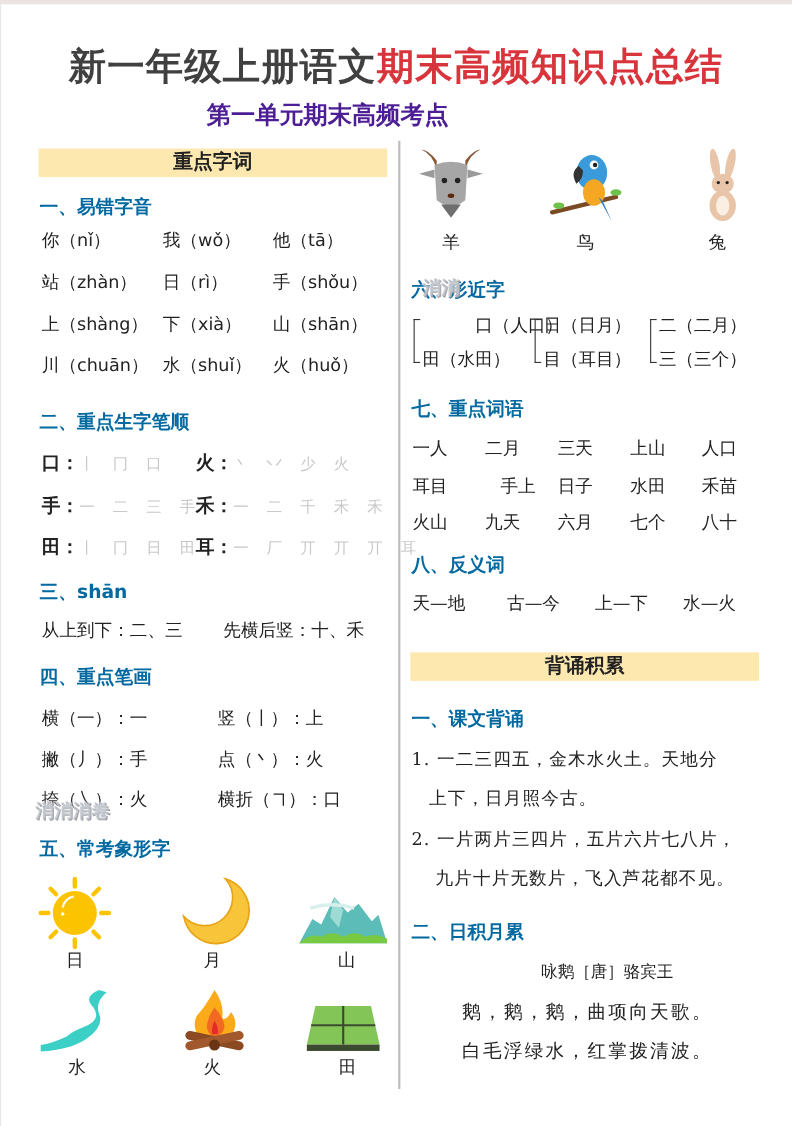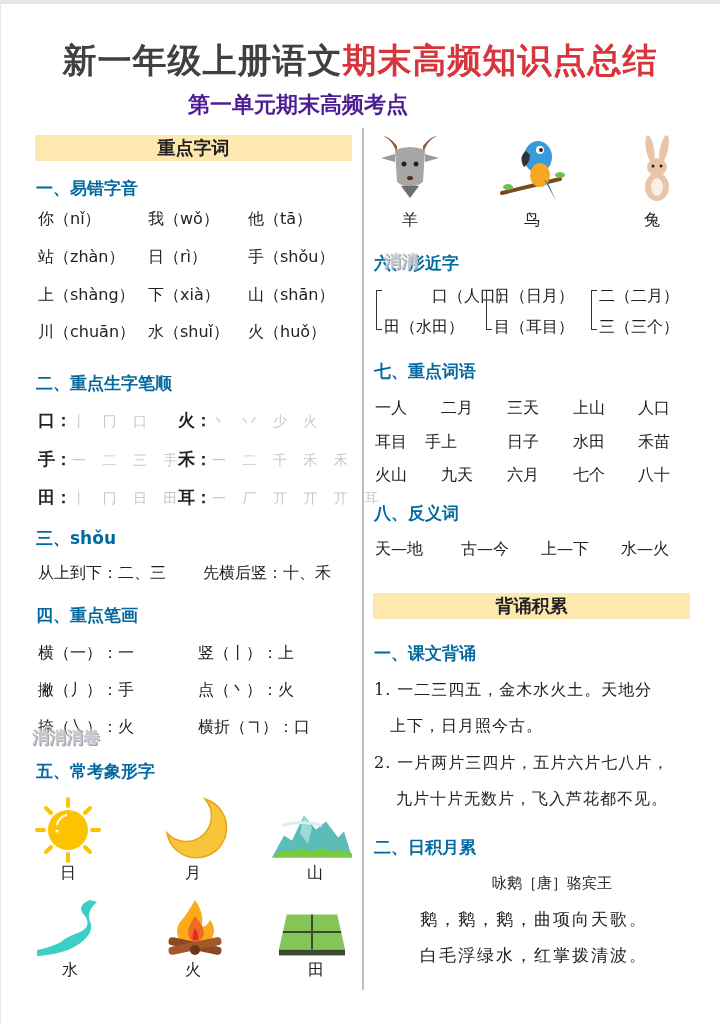--- a/index.html
+++ b/index.html
@@ -86,21 +86,21 @@
   <div class="row" style="left:38px; top:448px;">
     <span class="cell" style="left:0"><span class="char-bold">手：</span><span class="order">一 二 三 手</span></span>
     <span class="cell" style="left:140px"><span class="char-bold">禾：</span><span class="order">一 二 千 禾 禾</span></span>
   </div>
   <div class="row" style="left:38px; top:486px;">
     <span class="cell" style="left:0"><span class="char-bold">田：</span><span class="order">丨 冂 日 田</span></span>
     <span class="cell" style="left:140px"><span class="char-bold">耳：</span><span class="order">一 厂 丌 丌 丌 耳</span></span>
   </div>
 </div>
 
-<div class="h2" style="left:36px; top:527px;">三、shǒu</div>
+<div class="h2" style="left:36px; top:527px;">三、shān</div>
 <div class="row" style="left:38px; top:563px;">
   <span class="cell" style="left:0">从上到下：二、三</span>
   <span class="cell" style="left:165px">先横后竖：十、禾</span>
 </div>
 
 <div class="h2" style="left:36px; top:604px;text-align:right;">四、重点笔画</div>
 <div>
   <div class="row" style="left:38px; top:643px;">
     <span class="cell" style="left:0">横（一）：一</span>
     <span class="cell" style="left:160px">竖（丨）：上</span>
@@ -231,21 +231,21 @@
 <div>
   <div class="row" style="left:375px; top:398px;">
     <span class="cell" style="left:0">一人</span>
     <span class="cell" style="left:66px">二月</span>
     <span class="cell" style="left:132px">三天</span>
     <span class="cell" style="left:198px">上山</span>
     <span class="cell" style="left:263px">人口</span>
   </div>
   <div class="row" style="left:375px; top:432px;">
     <span class="cell" style="left:0">耳目</span>
-    <span class="cell" style="left:50px">手上</span>
+    <span class="cell" style="left:80px">手上</span>
     <span class="cell" style="left:132px">日子</span>
     <span class="cell" style="left:198px">水田</span>
     <span class="cell" style="left:263px">禾苗</span>
   </div>
   <div class="row" style="left:375px; top:465px;">
     <span class="cell" style="left:0">火山</span>
     <span class="cell" style="left:66px">九天</span>
     <span class="cell" style="left:132px">六月</span>
     <span class="cell" style="left:198px">七个</span>
     <span class="cell" style="left:263px">八十</span>

